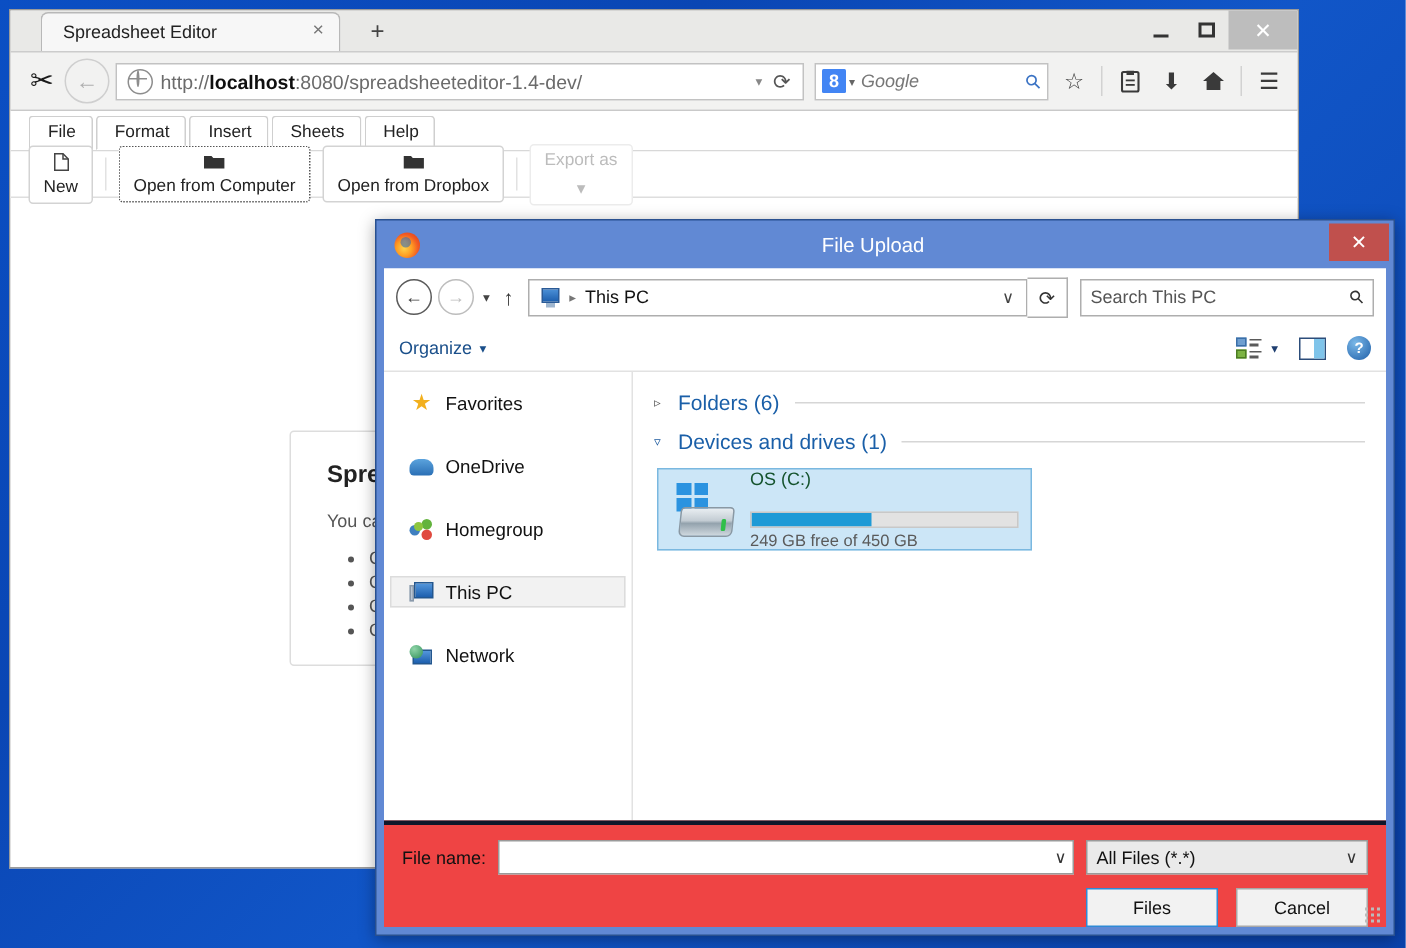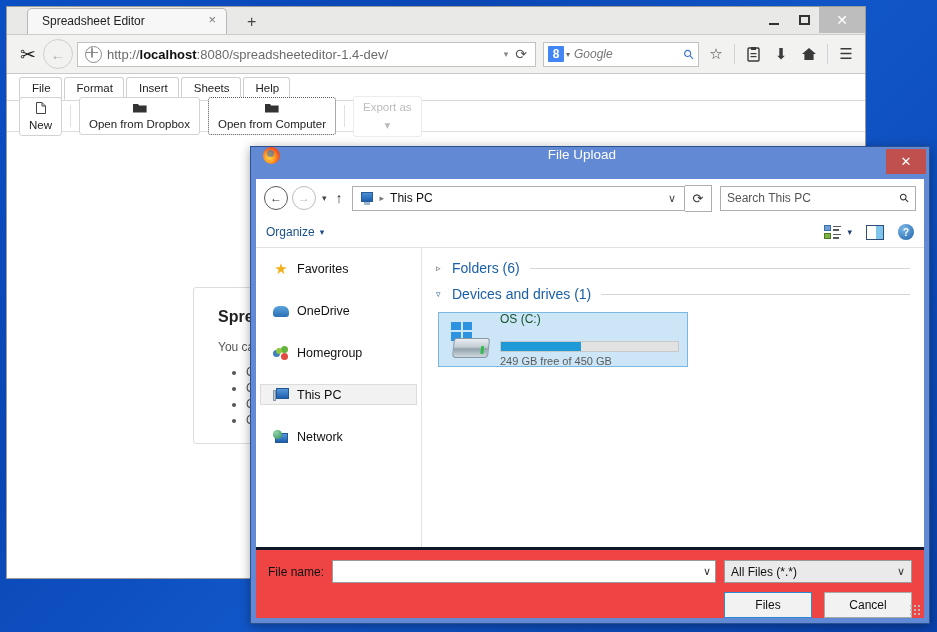--- a/index.html
+++ b/index.html
@@ -167,21 +167,21 @@
   .dialog {
     position: absolute; left: 250px; top: 146px; width: 680px; height: 478px;
     background: #6189d4;
     border: 1px solid #29508f;
     box-sizing: border-box;
     padding: 5px;
     box-shadow: 0 2px 10px rgba(0,0,0,0.35);
   }
   .dlg-title {
     position: absolute; left: 0; top: 0; right: 16px; height: 32px;
-    display: flex; 
+    display: flex; align-items: center;
   }
   .ff-logo {
     width: 17px; height: 17px; margin-left: 12px; flex: none;
     border-radius: 50%;
     background: radial-gradient(circle at 38% 62%, #ffd24a 0%, #ff9d22 35%, #f25b23 62%, #d4331d 100%);
     position: relative;
   }
   .ff-logo::after {
     content:""; position:absolute; left:4px; top:3px; width:7px; height:7px;
     border-radius:50%; background: radial-gradient(circle at 40% 40%, #2e78d6, #1d5bb0);
@@ -455,31 +455,31 @@
     </div>
     <div class="app-toolbar">
       <div class="tb-btn">
         <svg width="10" height="12" viewBox="0 0 10 12" aria-hidden="true">
             <path d="M0.5 0.5 H6 L9.5 4 V11.5 H0.5 Z" fill="#fff" stroke="#444"></path>
             <path d="M6 0.5 V4 H9.5" fill="none" stroke="#444"></path>
           </svg>
         <span>New</span>
       </div>
       <div class="tb-sep"></div>
+      <div class="tb-btn focus">
+        <svg width="14" height="11" viewBox="0 0 14 11" aria-hidden="true">
+            <path d="M0 2 H5 L6.2 3.4 H13.6 V10.4 H0 Z" fill="#333"></path>
+          </svg>
+        <span>Open from Computer</span>
+      </div>
       <div class="tb-btn">
         <svg width="14" height="11" viewBox="0 0 14 11" aria-hidden="true">
             <path d="M0 2 H5 L6.2 3.4 H13.6 V10.4 H0 Z" fill="#333"></path>
           </svg>
         <span>Open from Dropbox</span>
-      </div>
-      <div class="tb-btn focus">
-        <svg width="14" height="11" viewBox="0 0 14 11" aria-hidden="true">
-            <path d="M0 2 H5 L6.2 3.4 H13.6 V10.4 H0 Z" fill="#333"></path>
-          </svg>
-        <span>Open from Computer</span>
       </div>
       <div class="tb-sep"></div>
       <div class="tb-btn disabled">
         <span>Export as</span>
         <span>▾</span>
       </div>
     </div>
 
     <div class="card">
       <h2>Spreadsheet Editor</h2>

